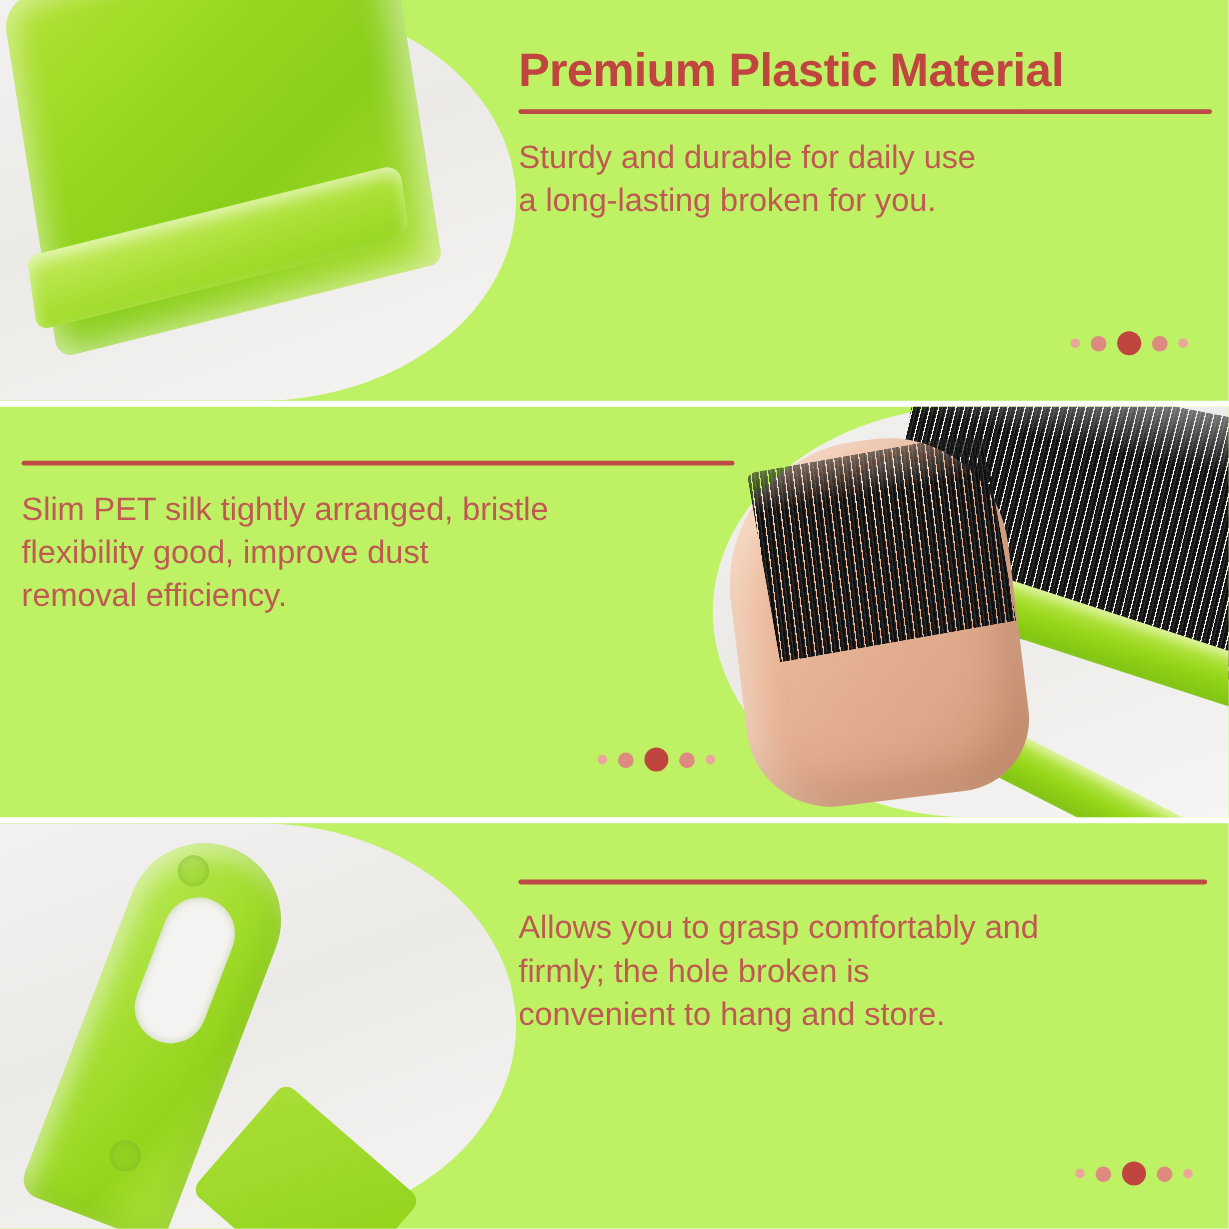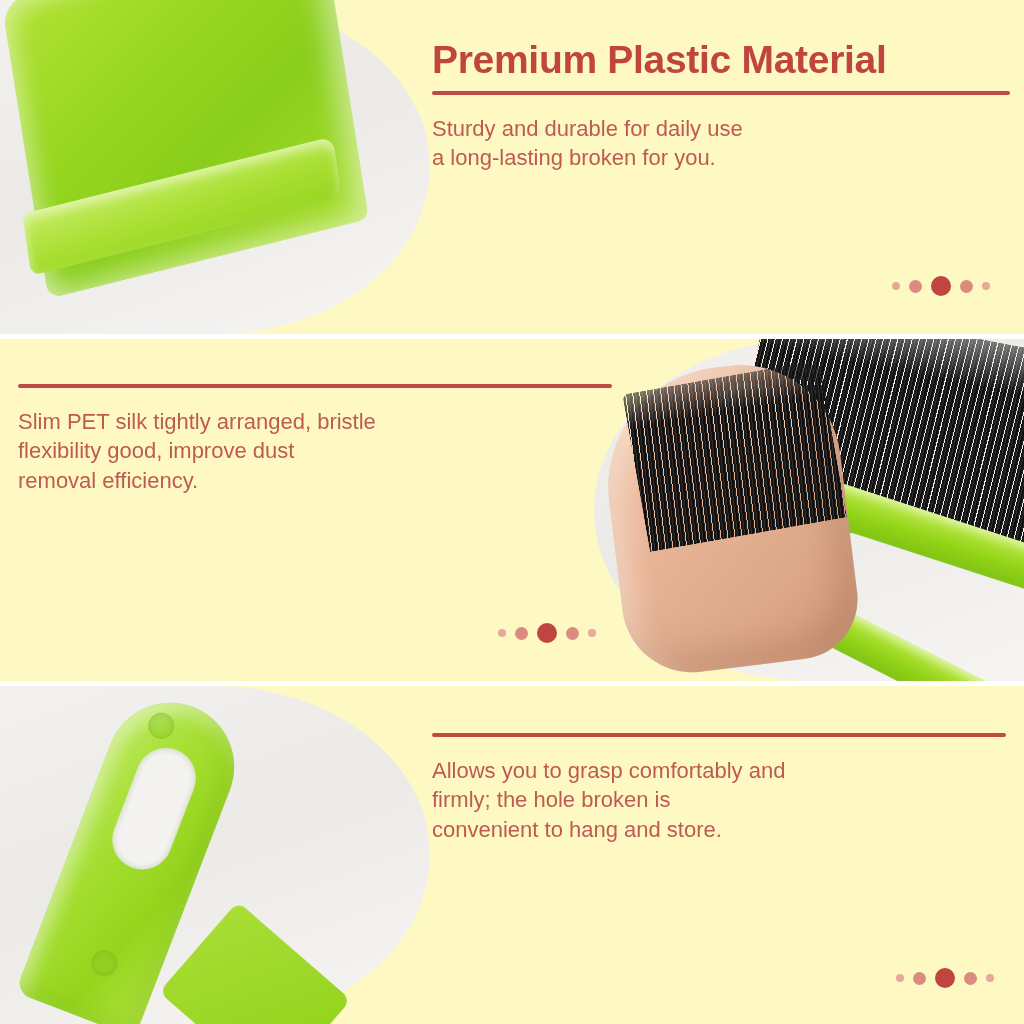--- a/index.html
+++ b/index.html
@@ -21,21 +21,21 @@
     background: #ffffff;
     display: flex;
     flex-direction: column;
   }
 
   
   .panel {
     position: relative;
     width: 1024px;
     overflow: hidden;
-    background: #fef9c3;
+    background: #bef264;
   }
   .panel-1 { height: 334px; }
   .gap     { height: 5px; background: #ffffff; width: 1024px; flex: 0 0 auto; }
   .panel-2 { height: 342px; }
   .panel-3 { height: 338px; }
 
   
   .photo {
     position: absolute;
     top: 0;
@@ -218,21 +218,21 @@
     height: 4px;
     background: #bf4a45;
     border-radius: 2px;
   }
   .rule.r-p1 { width: 578px; }
   .rule.r-p2 { width: 594px; }
   .rule.r-p3 { width: 574px; }
 
   .body-text {
     margin: 19px 0 0 0;
-    font-size: 22px;
+    font-size: 27px;
     line-height: 1.33;
     color: #bf5a52;
   }
   .body-text .line { display: block; white-space: nowrap; }
 
   
   .dots {
     position: absolute;
     display: flex;
     align-items: center;

